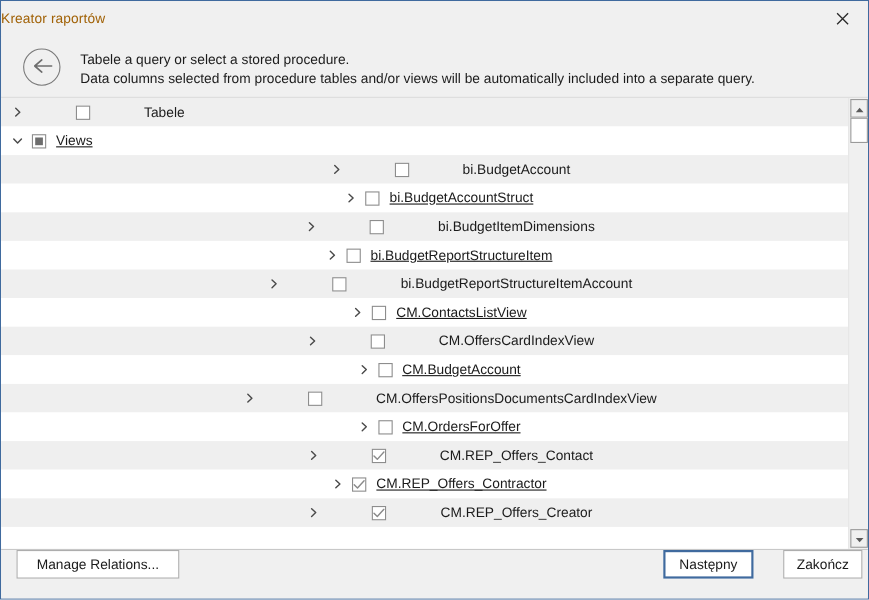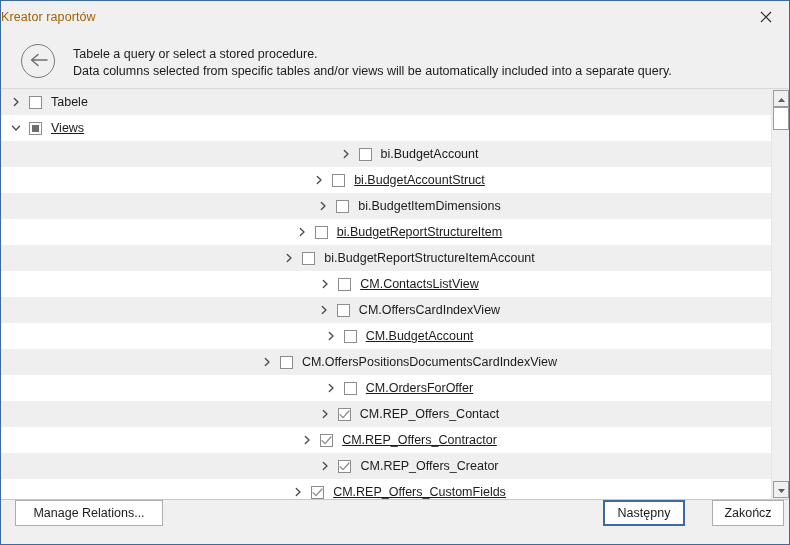--- a/index.html
+++ b/index.html
@@ -79,21 +79,21 @@
   .row{
     height:26px;
     display:flex;align-items:center;
     box-sizing:border-box;
     font-size:12.5px;
     color:#1b1b1b;
     white-space:nowrap;
     position:relative;
   }
   
-  .row.shade{background:#efefef;}
+  .row.shade{background:#efefef;gap:40px;}
   .row.plain{background:#ffffff;width:770px;text-decoration:underline;}
   .row.shade{width:790px;}
   .twisty{
     width:14px;height:14px;
     flex:0 0 14px;
     display:flex;align-items:center;justify-content:center;
     color:#4a4a4a;
     cursor:default;
   }
   .twisty svg{display:block;}
@@ -186,21 +186,21 @@
   <div class="header">
     <div class="back-circle">
       <span>
         <svg width="19" height="14" viewBox="0 0 19 14">
           <path d="M18 7 L3 7 M9 1.5 L2.6 7 L9 12.5" stroke="#6e6e6e" stroke-width="1.5" fill="none" stroke-linecap="round" stroke-linejoin="round"></path>
         </svg>
       </span>
     </div>
     <div class="header-text">
       <div>Tabele a query or select a stored procedure.</div>
-      <div>Data columns selected from specific tables and/or views will be automatically included into a separate query.</div>
+      <div>Data columns selected from procedure tables and/or views will be automatically included into a separate query.</div>
     </div>
   </div>
 
   <div class="list-wrap">
     <div class="list" id="tree-list">
         <div class="row shade lvl0">
           <div class="twisty">
             <svg width="10" height="10" viewBox="0 0 10 10">
               <path d="M3.3 1.5 L7 5 L3.3 8.5" stroke="#4a4a4a" stroke-width="1.3" fill="none" stroke-linecap="round" stroke-linejoin="round"></path>
             </svg>
@@ -340,33 +340,20 @@
             <svg width="10" height="10" viewBox="0 0 10 10">
               <path d="M3.3 1.5 L7 5 L3.3 8.5" stroke="#4a4a4a" stroke-width="1.3" fill="none" stroke-linecap="round" stroke-linejoin="round"></path>
             </svg>
           </div>
           <div class="cbox">
             <svg width="11" height="9" viewBox="0 0 11 9">
               <path d="M1 4.6 L4 7.6 L10 1" stroke="#8a8a8a" stroke-width="1.3" fill="none" stroke-linecap="round" stroke-linejoin="round"></path>
             </svg>
           </div>
           <div class="rlabel">CM.REP_Offers_Creator</div>
-        </div>
-        <div class="row plain lvl1">
-          <div class="twisty">
-            <svg width="10" height="10" viewBox="0 0 10 10">
-              <path d="M3.3 1.5 L7 5 L3.3 8.5" stroke="#4a4a4a" stroke-width="1.3" fill="none" stroke-linecap="round" stroke-linejoin="round"></path>
-            </svg>
-          </div>
-          <div class="cbox">
-            <svg width="11" height="9" viewBox="0 0 11 9">
-              <path d="M1 4.6 L4 7.6 L10 1" stroke="#8a8a8a" stroke-width="1.3" fill="none" stroke-linecap="round" stroke-linejoin="round"></path>
-            </svg>
-          </div>
-          <div class="rlabel">CM.REP_Offers_CustomFields</div>
         </div>
       </div>
 
     <div class="vscroll">
       <div class="sb-btn sb-up">
         <span>
           <svg width="9" height="6" viewBox="0 0 9 6">
               <path d="M4.5 1 L8 5 L1 5 Z" fill="#5a5a5a"></path>
             </svg>
         </span>

